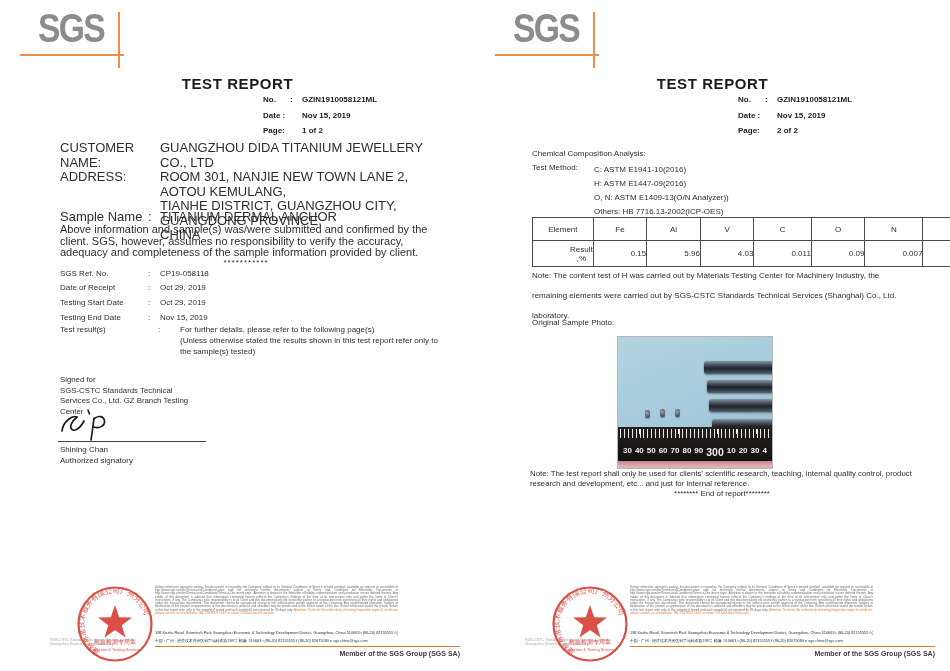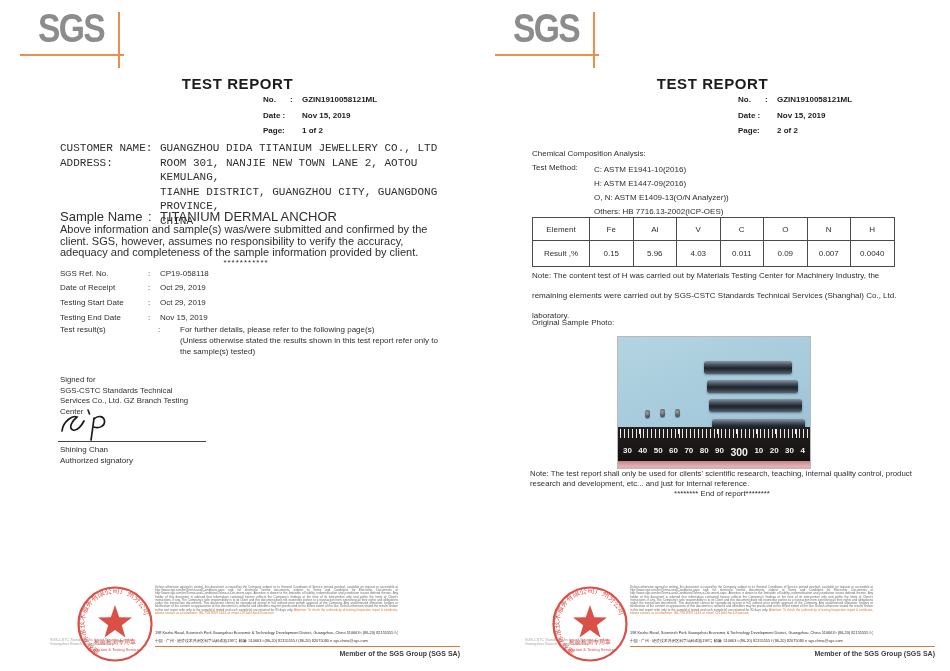--- a/index.html
+++ b/index.html
@@ -12,21 +12,21 @@
   .logo .sgs-text { position:absolute; left:18px; top:2px; font-size:41px; font-weight:bold; color:#8c8c8c; letter-spacing:-2px; transform:scaleX(.82); transform-origin:left top; line-height:1; }
   .logo .h-line { position:absolute; left:0px; top:48px; width:104px; height:2px; background:#ef8e4a; }
   .logo .v-line { position:absolute; left:98px; top:6px; width:2px; height:56px; background:#ef8e4a; }
 
   
   .report-title { position:absolute; top:75px; left:0; width:100%; text-align:center; font-size:15px; font-weight:bold; color:#1c1c1c; letter-spacing:.6px; }
   .meta { position:absolute; left:263px; top:92px; font-size:8px; font-weight:bold; color:#1c1c1c; }
   .meta .m-row { display:flex; height:15.4px; align-items:center; }
   .meta .m-label { width:27px; }
   .meta .m-colon { width:12px; }
-  .kv-block { position:absolute; left:60px; top:141px; width:380px; font-size:11px; line-height:14.5px; color:#2e2e2e;font-family:Liberation Mono, monospace; }
+  .kv-block { position:absolute; left:60px; top:141px; width:380px; font-size:13px; line-height:14.5px; color:#2e2e2e; }
   .kv-row { display:flex; }
   .kv-row .k { width:100px; flex:none; }
   .kv-row .v { flex:1; }
 
   .sample-row { position:absolute; left:60px; top:209px; width:380px; font-size:13px; color:#2e2e2e; display:flex; }
   .sample-row .k { width:88px; flex:none; }
   .sample-row .c { width:12px; flex:none; }
 
   .disclaimer { position:absolute; left:60px; top:224px; width:372px; font-size:11px; line-height:11.6px; color:#2e2e2e; }
   .stars-line { position:absolute; left:60px; top:258px; width:372px; text-align:center; font-size:8px; color:#2e2e2e; letter-spacing:1px; }
@@ -48,28 +48,28 @@
   .sig-title { position:absolute; left:60px; top:456px; font-size:8px; color:#2e2e2e; }
 
   
   .chem-title { position:absolute; left:57px; top:149px; font-size:8px; color:#2e2e2e; }
   .method-label { position:absolute; left:57px; top:163px; font-size:8px; color:#2e2e2e; }
   .method-lines { position:absolute; left:119px; top:163px; font-size:8px; line-height:13.9px; color:#2e2e2e; }
 
   .chem-table { position:absolute; left:57px; top:217px; border-collapse:collapse; font-size:8px; color:#2e2e2e; }
   .chem-table td { border:1px solid #4a4a4a; text-align:center; }
   .chem-table tr:nth-child(1) td { height:23px; }
-  .chem-table tr:nth-child(2) td { height:26px; }
+  .chem-table tr:nth-child(2) td { height:26px;padding-left:37px; }
   .chem-table td:first-child { width:57px;margin-top:18px; }
   .chem-table td:not(:first-child) { width:43.5px; }
 
   .note1 { position:absolute; left:57px; top:266px; width:378px; font-size:8px; line-height:20px; color:#2e2e2e; }
   .photo-label { position:absolute; left:57px; top:318px; font-size:8px; color:#2e2e2e; }
 
-  .photo { position:absolute; left:142px; top:336px; width:194px; height:133px; border:1px solid #b9b9b9; background:linear-gradient(160deg,#b3d4e2 0%,#a5cadb 55%,#97bccd 100%); overflow:hidden; }
+  .photo { position:absolute; left:142px; top:336px; width:156px; height:133px; border:1px solid #b9b9b9; background:linear-gradient(160deg,#b3d4e2 0%,#a5cadb 55%,#97bccd 100%); overflow:hidden; }
   .rod { position:absolute; height:13px; border-radius:2.5px; background:linear-gradient(180deg,#8a97a3 0%,#4c5661 28%,#1d242b 55%,#343e48 78%,#5b6570 100%); box-shadow:0 1px 2px rgba(20,40,60,.45); }
   .rod.r1 { left:86px; top:24px;  width:88px; }
   .rod.r2 { left:89px; top:43px;  width:91px; }
   .rod.r3 { left:91px; top:62px;  width:93px; }
   .rod.r4 { left:94px; top:82px;  width:93px; }
   .anchor-bit { position:absolute; width:5px; height:8px; background:radial-gradient(circle at 40% 35%,#9aa2a8 0%,#5c646b 55%,#3a4147 100%); border-radius:2px; box-shadow:0 1px 1px rgba(30,50,70,.4); }
   .anchor-bit.a1 { left:27px; top:73px; }
   .anchor-bit.a2 { left:42px; top:72px; }
   .anchor-bit.a3 { left:57px; top:72px; }
   .ruler { position:absolute; left:0; top:90px; width:100%; height:34px; background:linear-gradient(180deg,#23201f 0%,#141211 100%); }

